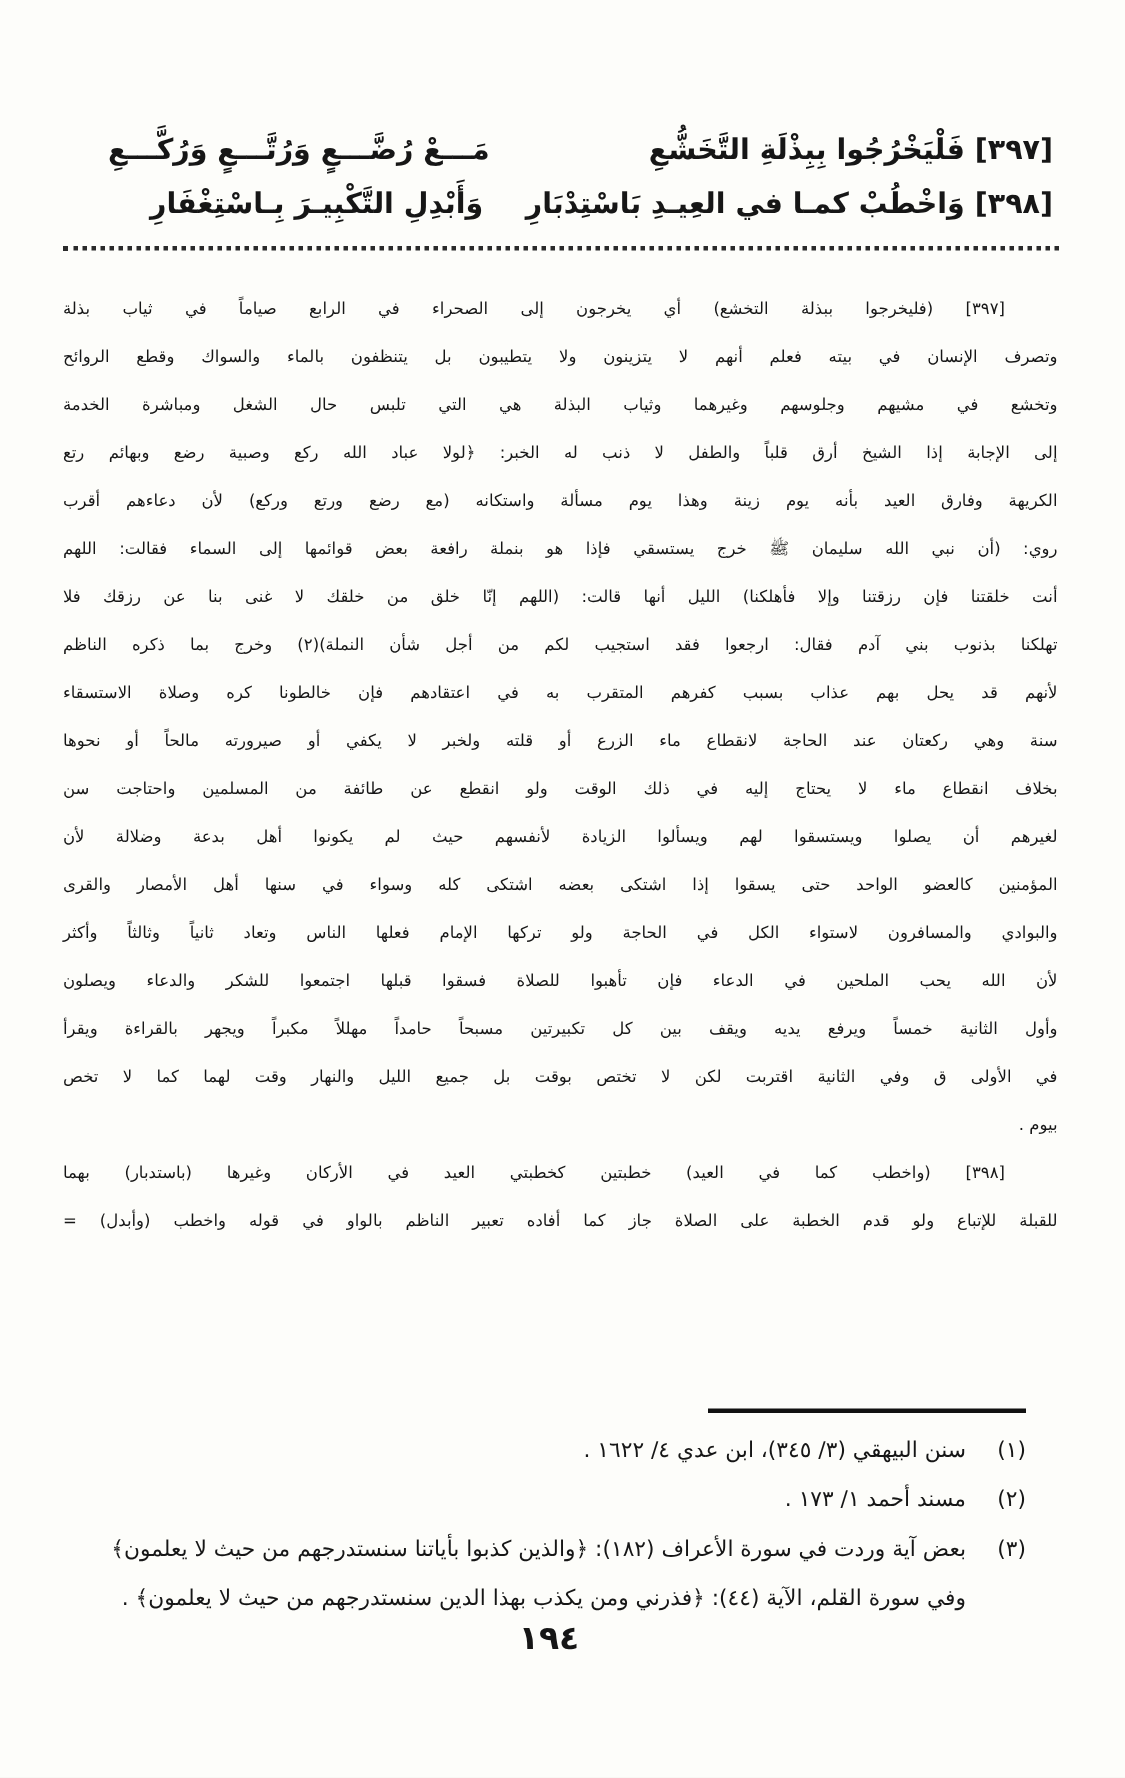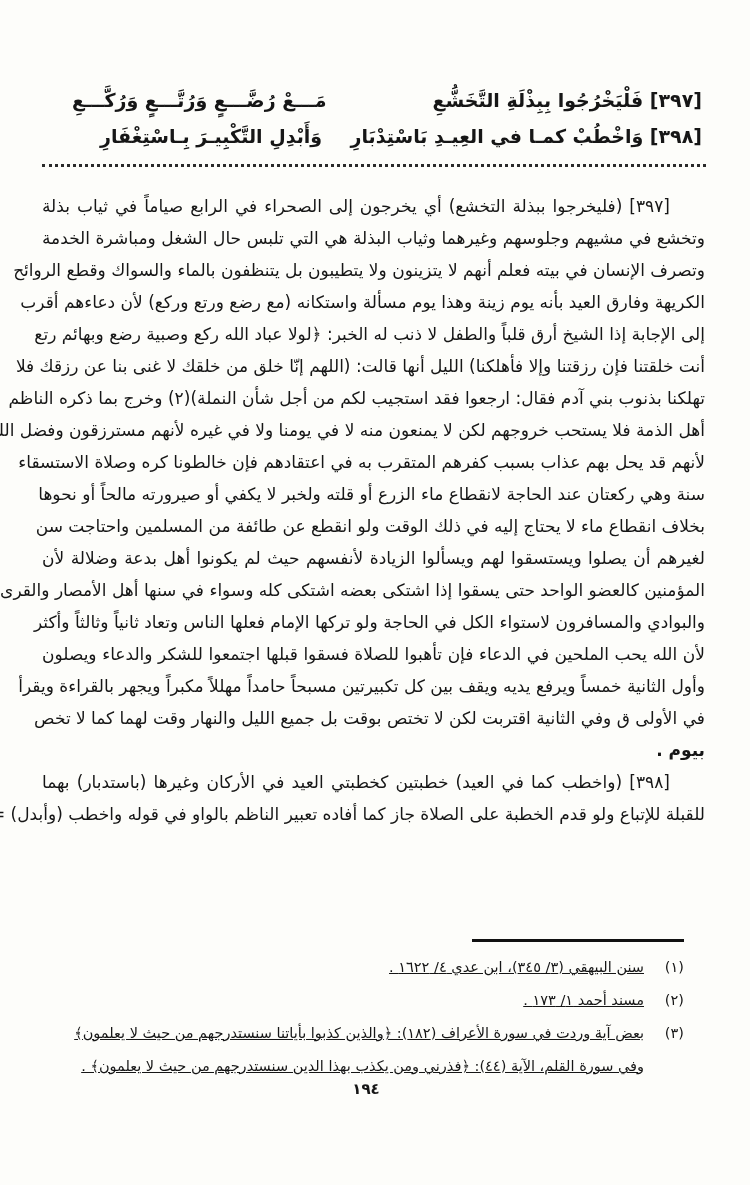--- a/index.html
+++ b/index.html
@@ -25,49 +25,49 @@
   .verse-line.second{margin-left:28px;}
   .hemistich{display:inline-block;}
   
   .dotted-rule{
     position:absolute;top:164px;right:44px;left:42px;height:0;
     border-top:3px dotted #2a2a2a;
   }
   
   .body-text{
     position:absolute;top:190px;right:45px;left:42px;
-    font-size:17px;line-height:32px;
+    font-size:11px;line-height:32px;
   }
   .body-line{
     text-align:justify;
     text-align-last:justify;
     height:32px;
     white-space:nowrap;
     overflow:visible;
   }
   .body-line.indent{text-indent:35px;}
-  .body-line.no-just{text-align:left;text-align-last:right;font-weight:bold;}
+  .body-line.no-just{text-align:left;text-align-last:right;}
   
   .fn-rule{
     position:absolute;top:939px;right:66px;width:212px;height:2.5px;
     background:#111;
   }
   .footnotes{
     position:absolute;top:951px;right:66px;left:40px;
     font-size:14.5px;line-height:33px;
   }
   .fn-row{display:flex;align-items:flex-start;}
   .fn-marker{flex:0 0 40px;white-space:nowrap;}
   .fn-body{flex:1 1 auto;}
-  .fn-line{white-space:nowrap;text-decoration:underline;}
+  .fn-line{white-space:nowrap;}
   
   .page-number{
     position:absolute;top:1080px;left:0;right:18px;
     text-align:center;
-    font-size:15px;font-weight:bold;letter-spacing:2px;
+    font-size:22px;font-weight:bold;letter-spacing:2px;
   }
 </style>
 </head>
 <body>
 
 <div class="page">
 
   <div class="verse-block">
     <div class="verse-line">
       <span class="hemistich">[٣٩٧] فَلْيَخْرُجُوا بِبِذْلَةِ التَّخَشُّعِ</span>
@@ -76,27 +76,27 @@
     <div class="verse-line second">
       <span class="hemistich">[٣٩٨] وَاخْطُبْ كمـا في العِيـدِ بَاسْتِدْبَارِ</span>
       <span class="hemistich">وَأَبْدِلِ التَّكْبِيـرَ بِـاسْتِغْفَارِ</span>
     </div>
   </div>
 
   <div class="dotted-rule"></div>
 
   <div class="body-text">
     <div class="body-line indent">[٣٩٧] (فليخرجوا ببذلة التخشع) أي يخرجون إلى الصحراء في الرابع صياماً في ثياب بذلة</div>
+    <div class="body-line">وتصرف الإنسان في بيته فعلم أنهم لا يتزينون ولا يتطيبون بل يتنظفون بالماء والسواك وقطع الروائح</div>
     <div class="body-line">وتخشع في مشيهم وجلوسهم وغيرهما وثياب البذلة هي التي تلبس حال الشغل ومباشرة الخدمة</div>
-    <div class="body-line">وتصرف الإنسان في بيته فعلم أنهم لا يتزينون ولا يتطيبون بل يتنظفون بالماء والسواك وقطع الروائح</div>
+    <div class="body-line">إلى الإجابة إذا الشيخ أرق قلباً والطفل لا ذنب له الخبر: ﴿لولا عباد الله ركع وصبية رضع وبهائم رتع</div>
     <div class="body-line">الكريهة وفارق العيد بأنه يوم زينة وهذا يوم مسألة واستكانه (مع رضع ورتع وركع) لأن دعاءهم أقرب</div>
-    <div class="body-line">إلى الإجابة إذا الشيخ أرق قلباً والطفل لا ذنب له الخبر: ﴿لولا عباد الله ركع وصبية رضع وبهائم رتع</div>
+    <div class="body-line">روي: (أن نبي الله سليمان ﷺ خرج يستسقي فإذا هو بنملة رافعة بعض قوائمها إلى السماء فقالت: اللهم</div>
     <div class="body-line">أنت خلقتنا فإن رزقتنا وإلا فأهلكنا) الليل أنها قالت: (اللهم إنّا خلق من خلقك لا غنى بنا عن رزقك فلا</div>
     <div class="body-line">تهلكنا بذنوب بني آدم فقال: ارجعوا فقد استجيب لكم من أجل شأن النملة)(٢) وخرج بما ذكره الناظم</div>
-    <div class="body-line">أهل الذمة فلا يستحب خروجهم لكن لا يمنعون منه لا في يومنا ولا في غيره لأنهم مسترزقون وفضل الله</div>
     <div class="body-line">لأنهم قد يحل بهم عذاب بسبب كفرهم المتقرب به في اعتقادهم فإن خالطونا كره وصلاة الاستسقاء</div>
     <div class="body-line">سنة وهي ركعتان عند الحاجة لانقطاع ماء الزرع أو قلته ولخبر لا يكفي أو صيرورته مالحاً أو نحوها</div>
     <div class="body-line">بخلاف انقطاع ماء لا يحتاج إليه في ذلك الوقت ولو انقطع عن طائفة من المسلمين واحتاجت سن</div>
     <div class="body-line">لغيرهم أن يصلوا ويستسقوا لهم ويسألوا الزيادة لأنفسهم حيث لم يكونوا أهل بدعة وضلالة لأن</div>
     <div class="body-line">المؤمنين كالعضو الواحد حتى يسقوا إذا اشتكى بعضه اشتكى كله وسواء في سنها أهل الأمصار والقرى</div>
     <div class="body-line">والبوادي والمسافرون لاستواء الكل في الحاجة ولو تركها الإمام فعلها الناس وتعاد ثانياً وثالثاً وأكثر</div>
     <div class="body-line">لأن الله يحب الملحين في الدعاء فإن تأهبوا للصلاة فسقوا قبلها اجتمعوا للشكر والدعاء ويصلون</div>
     <div class="body-line">وأول الثانية خمساً ويرفع يديه ويقف بين كل تكبيرتين مسبحاً حامداً مهللاً مكبراً ويجهر بالقراءة ويقرأ</div>
     <div class="body-line">في الأولى ق وفي الثانية اقتربت لكن لا تختص بوقت بل جميع الليل والنهار وقت لهما كما لا تخص</div>
     <div class="body-line no-just">بيوم .</div>

